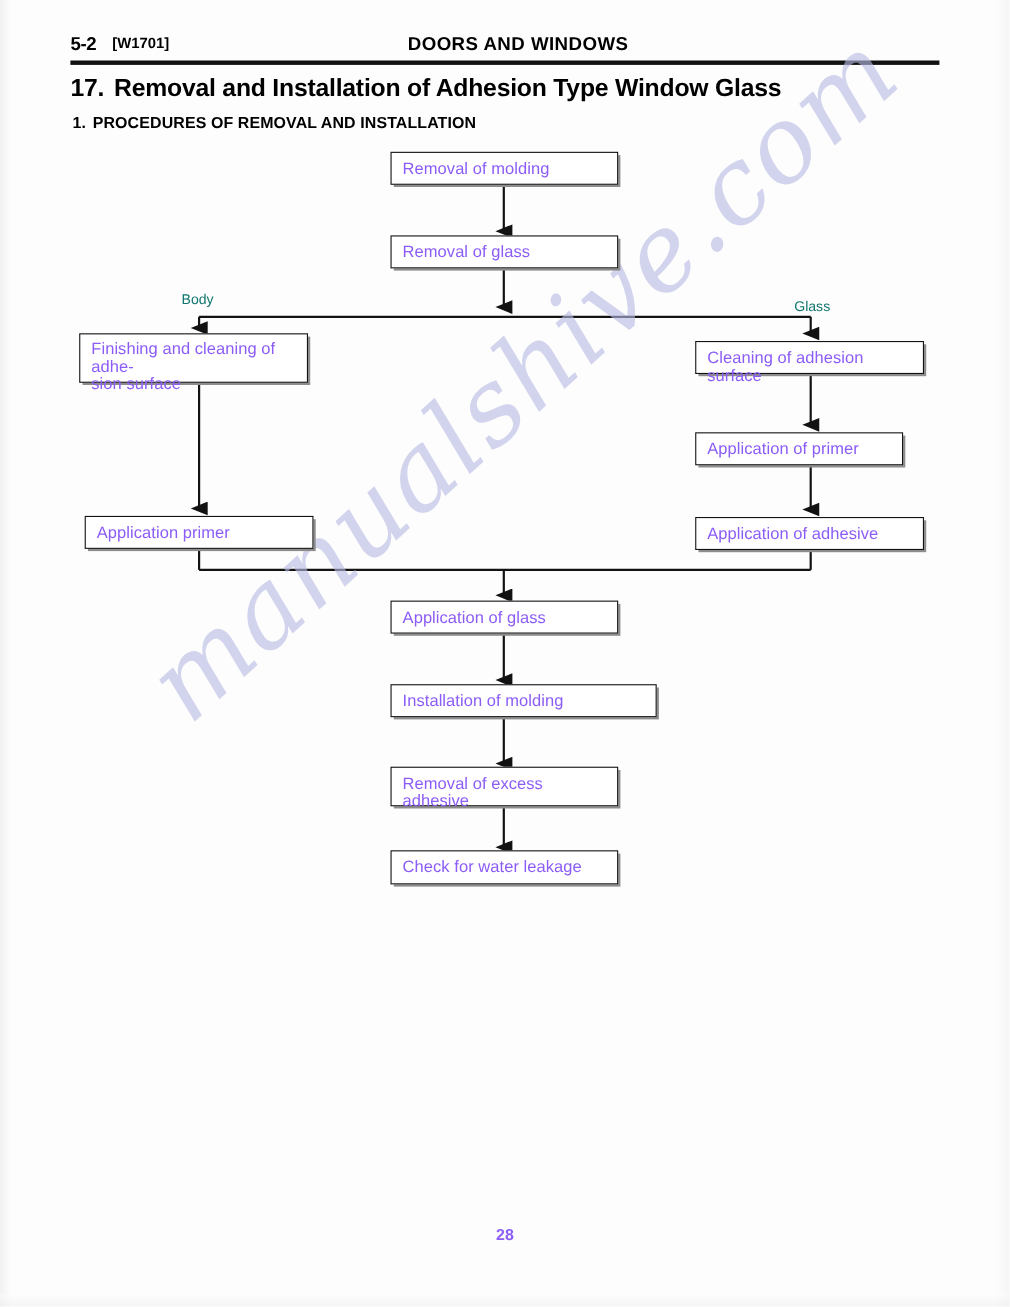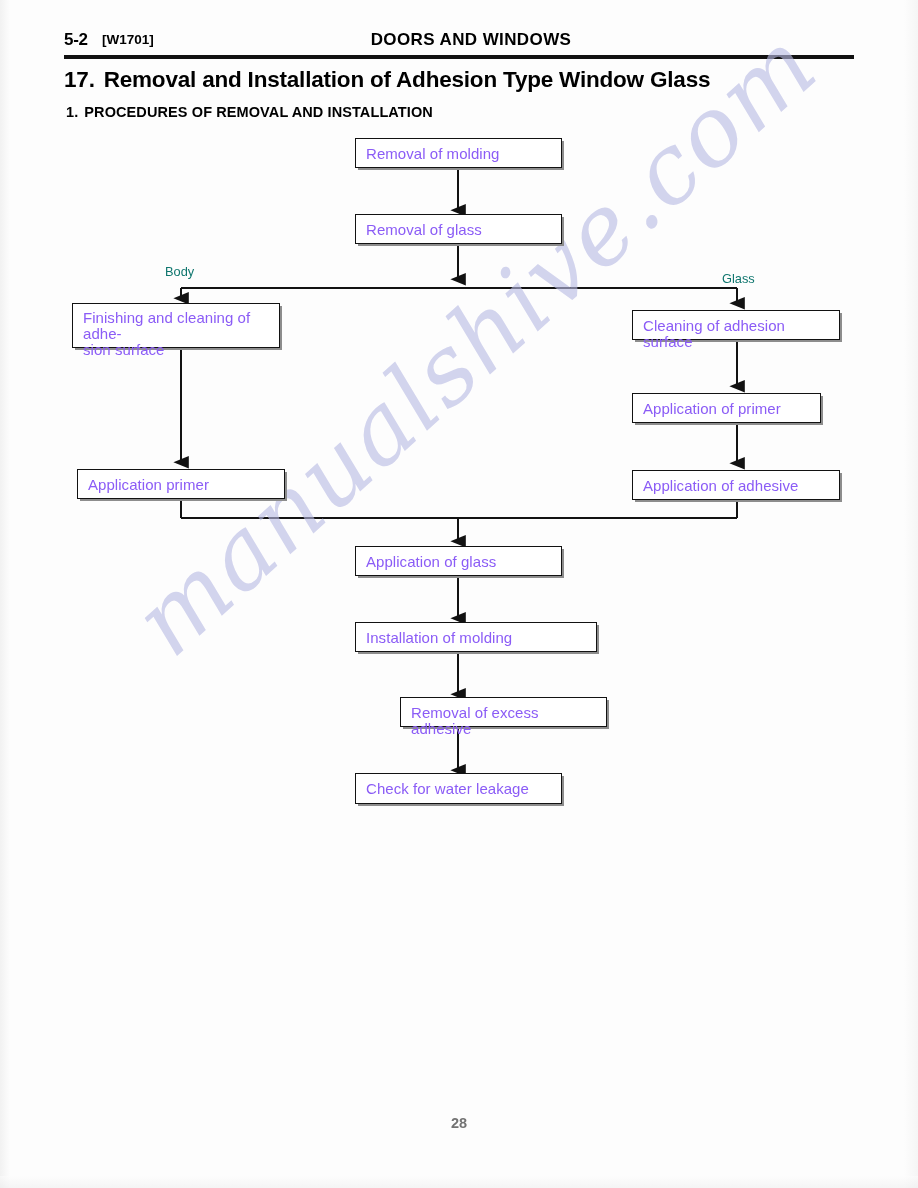--- a/index.html
+++ b/index.html
@@ -173,21 +173,21 @@
 
   
   .footer-page {
     position: absolute;
     left: 0;
     top: 1115px;
     width: 918px;
     text-align: center;
     font-size: 14.5px;
     font-weight: bold;
-    color: #737373;
+    color: #8b5cf6;
   }
 </style>
 </head>
 <body>
 
 <div id="page">
 
   <div class="scan-edge-left"></div>
   <div class="scan-edge-right"></div>
   <div class="scan-edge-bottom"></div>
@@ -290,21 +290,21 @@
   </div>
 
   <div class="node" style="left:355px; top:546px; width:207px; height:30px;">
     <span class="label">Application of glass</span>
   </div>
 
   <div class="node" style="left:355px; top:622px; width:242px; height:30px;">
     <span class="label">Installation of molding</span>
   </div>
 
-  <div class="node" style="left:355px; top:697px; width:207px; height:30px;margin-left:45px;">
+  <div class="node" style="left:355px; top:697px; width:207px; height:36px;">
     <span class="label">Removal of excess adhesive</span>
   </div>
 
   <div class="node" style="left:355px; top:773px; width:207px; height:31px;">
     <span class="label">Check for water leakage</span>
   </div>
 
   <div class="footer-page">28</div>
 
 </div>

